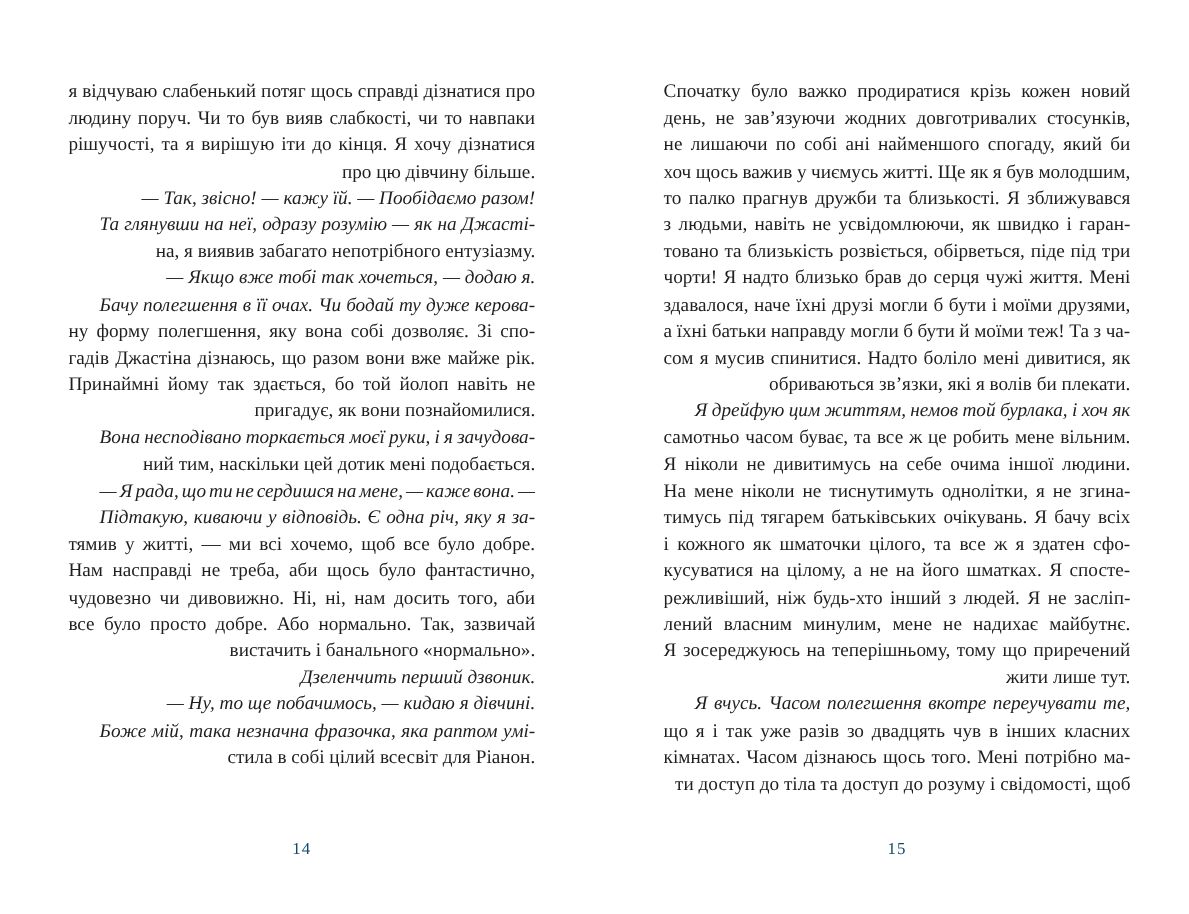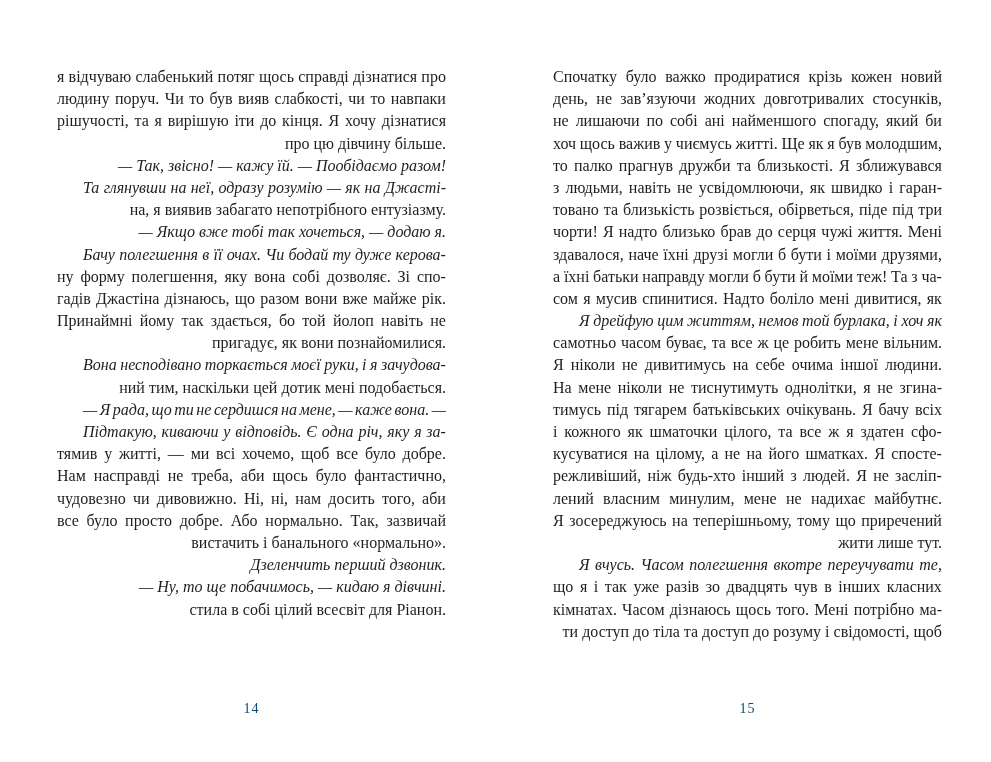--- a/index.html
+++ b/index.html
@@ -236,20 +236,30 @@
         <span>просто</span>
         <span>добре.</span>
         <span>Або</span>
         <span>нормально.</span>
         <span>Так,</span>
         <span>зазвичай</span>
       </div>
       <div class="line plain">вистачить і банального «нормально».</div>
       <div class="line plain indent">Дзеленчить перший дзвоник.</div>
       <div class="line plain indent">— Ну, то ще побачимось, — кидаю я дівчині.</div>
+      <div class="line just indent">
+        <span>Боже</span>
+        <span>мій,</span>
+        <span>така</span>
+        <span>незначна</span>
+        <span>фразочка,</span>
+        <span>яка</span>
+        <span>раптом</span>
+        <span>умі-</span>
+      </div>
       <div class="line plain">стила в собі цілий всесвіт для Ріанон.</div>
     </div>
 
   <div class="page-col right">
       <div class="line just">
         <span>Спочатку</span>
         <span>було</span>
         <span>важко</span>
         <span>продиратися</span>
         <span>крізь</span>
@@ -362,20 +372,21 @@
         <span>сом</span>
         <span>я</span>
         <span>мусив</span>
         <span>спинитися.</span>
         <span>Надто</span>
         <span>боліло</span>
         <span>мені</span>
         <span>дивитися,</span>
         <span>як</span>
       </div>
+      <div class="line plain">обриваються зв’язки, які я волів би плекати.</div>
       <div class="line just indent">
         <span>Я</span>
         <span>дрейфую</span>
         <span>цим</span>
         <span>життям,</span>
         <span>немов</span>
         <span>той</span>
         <span>бурлака,</span>
         <span>і</span>
         <span>хоч</span>

